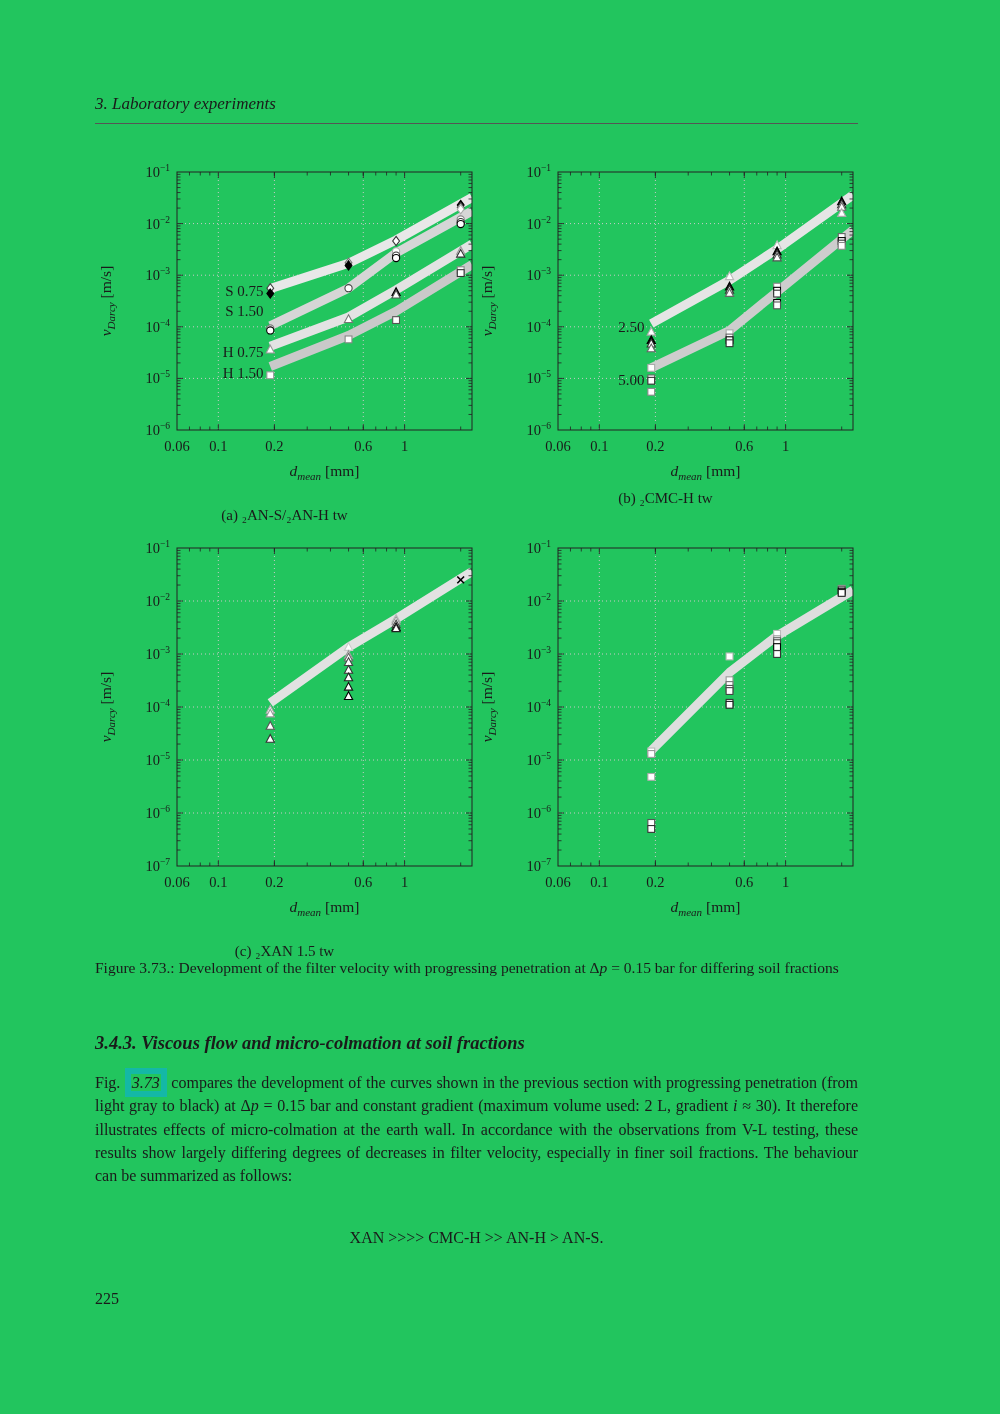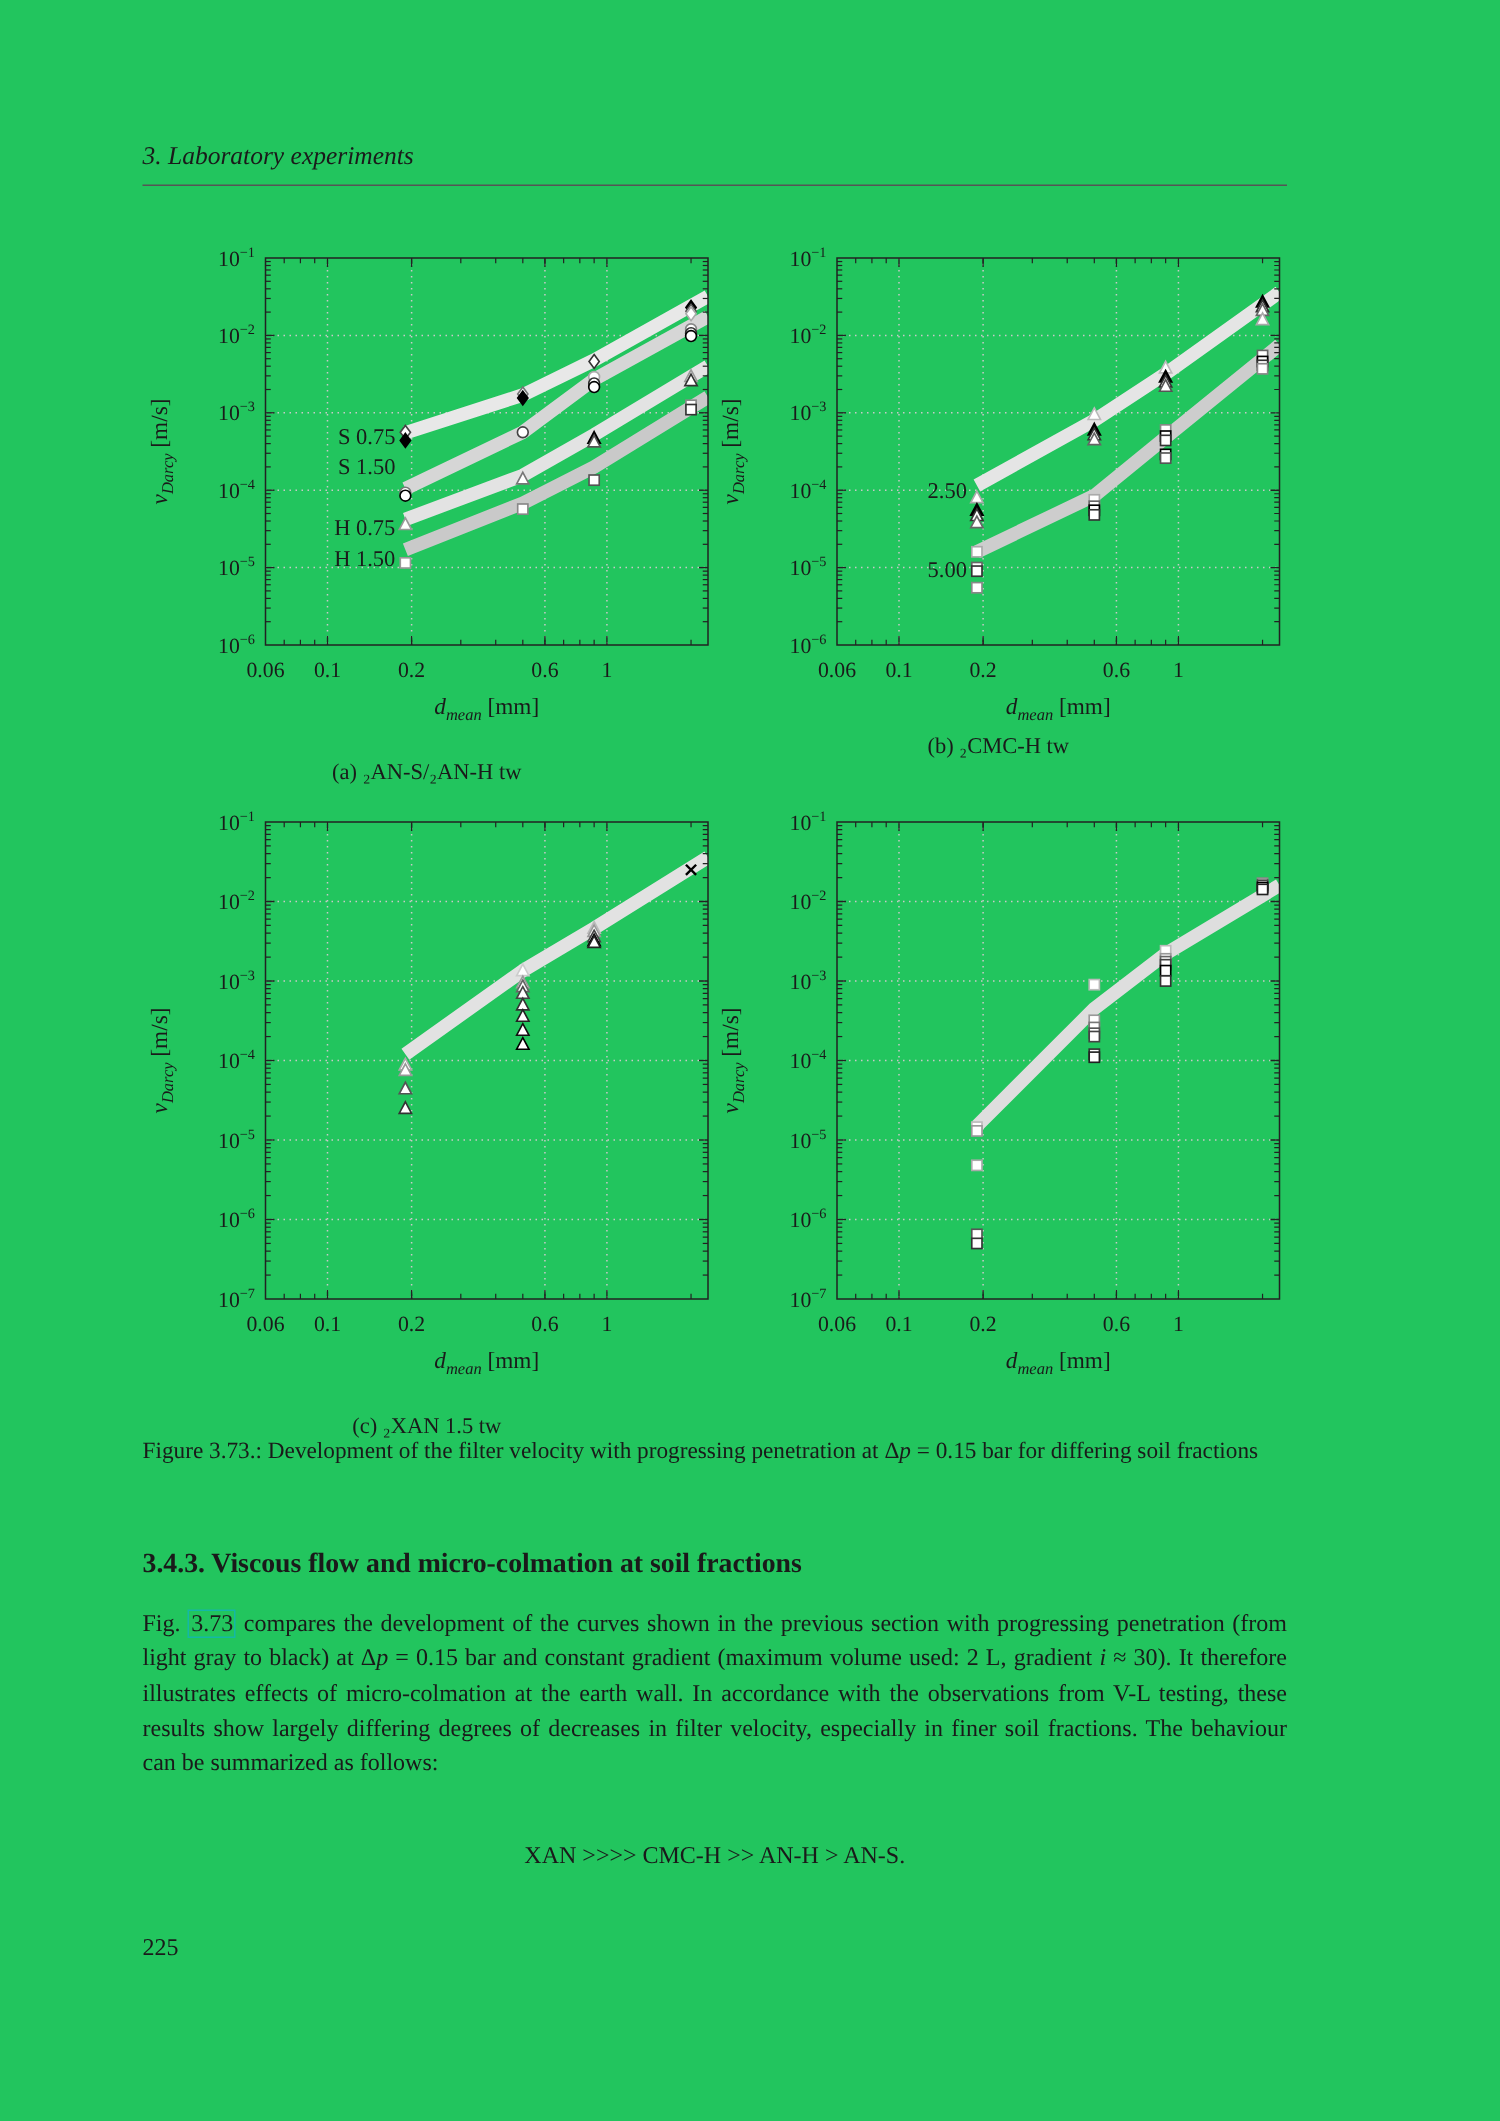--- a/index.html
+++ b/index.html
@@ -6,27 +6,27 @@
   .page{position:relative;width:1000px;height:1414px;background:#22c55e;overflow:hidden;
         font-family:"Liberation Serif","DejaVu Serif",serif;color:#1a1a1a;}
   .running-head{position:absolute;left:95px;top:94px;width:763px;
         font-style:italic;font-size:17px;padding-bottom:9px;border-bottom:1px solid #555;}
   svg.plot{position:absolute;}
   svg text{font-family:"Liberation Serif","DejaVu Serif",serif;fill:#1a1a1a;}
   .subcaption{position:absolute;width:395px;text-align:center;font-size:15px;color:#1a1a1a;margin-top:17px;}
   .figure-caption{position:absolute;left:95px;top:957px;width:763px;font-size:15.5px;
         line-height:1.4;padding-left:106px;text-indent:-106px;}
   .section-heading{position:absolute;left:95px;top:1033px;width:763px;
-        font-size:18.5px;font-weight:bold;}
+        font-size:18.5px;font-weight:bold;font-style:italic;}
   .body-par{position:absolute;left:95px;top:1071px;width:763px;font-size:16px;
         line-height:1.46;text-align:justify;}
   .equation{position:absolute;left:95px;top:1229px;width:763px;text-align:center;font-size:16px;}
   .page-number{position:absolute;left:95px;top:1290px;font-size:16px;}
   .seg-math{font-style:italic;}
-  .seg-figref{border:1px solid #14b8a6;padding:0 1px;}
+  .seg-figref{border:6px solid #14b8a6;padding:0 1px;font-style:italic;}
 </style>
 </head>
 <body>
 
 <div class="page">
 
   <div class="running-head">3. Laboratory experiments</div>
 
   <svg class="plot" width="395" height="332" style="left:87px;top:160px">
       <line x1="90" y1="218.4" x2="385" y2="218.4" stroke="#c9c9c9" stroke-width="1" stroke-dasharray="1 3"></line>

